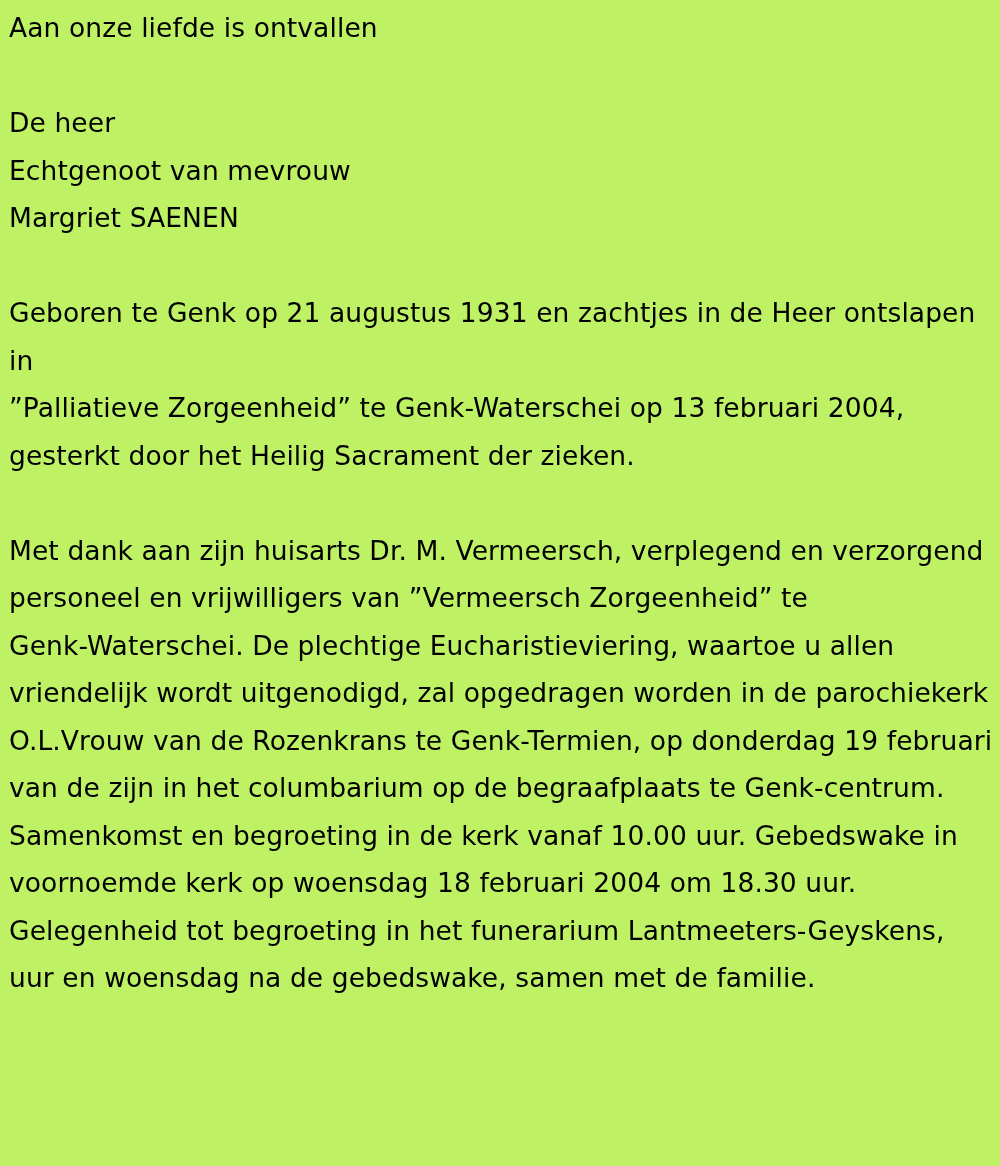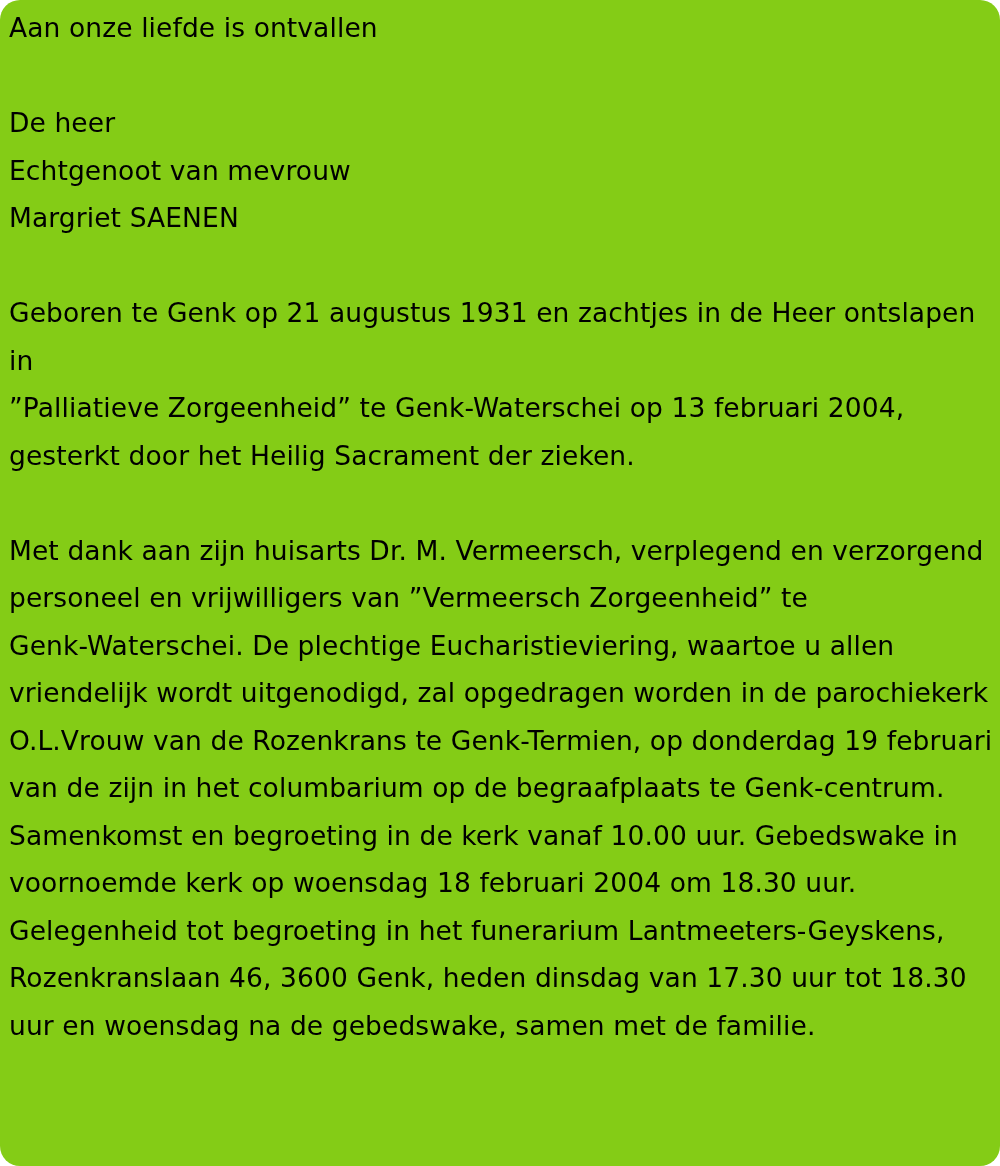--- a/index.html
+++ b/index.html
@@ -14,22 +14,21 @@
     overflow: hidden;
     font-family: "DejaVu Sans", "Liberation Sans", sans-serif;
     color: #000000;
     -webkit-font-smoothing: antialiased;
   }
   .page {
     box-sizing: border-box;
     width: 1000px;
     height: 1166px;
     padding: 4px 6px 0 9px;
-    background: #84cc16;
-    border-radius: 20px;
+    background: #bef264;
   }
   .block {
     margin: 0;
   }
   .line {
     font-size: 26.5px;
     line-height: 47.5px;
     letter-spacing: 0.1px;
     white-space: pre-wrap;
     font-weight: 400;
@@ -76,19 +75,18 @@
   <div class="block">
     <div class="line">Met dank aan zijn huisarts Dr. M. Vermeersch, verplegend en verzorgend</div>
     <div class="line">personeel en vrijwilligers van ”Vermeersch Zorgeenheid” te</div>
     <div class="line">Genk-Waterschei. De plechtige Eucharistieviering, waartoe u allen</div>
     <div class="line">vriendelijk wordt uitgenodigd, zal opgedragen worden in de parochiekerk</div>
     <div class="line">O.L.Vrouw van de Rozenkrans te Genk-Termien, op donderdag 19 februari</div>
     <div class="line">van de zijn in het columbarium op de begraafplaats te Genk-centrum.</div>
     <div class="line">Samenkomst en begroeting in de kerk vanaf 10.00 uur. Gebedswake in</div>
     <div class="line">voornoemde kerk op woensdag 18 februari 2004 om 18.30 uur.</div>
     <div class="line">Gelegenheid tot begroeting in het funerarium Lantmeeters-Geyskens,</div>
-    <div class="line">Rozenkranslaan 46, 3600 Genk, heden dinsdag van 17.30 uur tot 18.30</div>
     <div class="line">uur en woensdag na de gebedswake, samen met de familie.</div>
   </div>
 
   <div class="gap-sm"></div>
 
 </div>
 
 </body></html>

